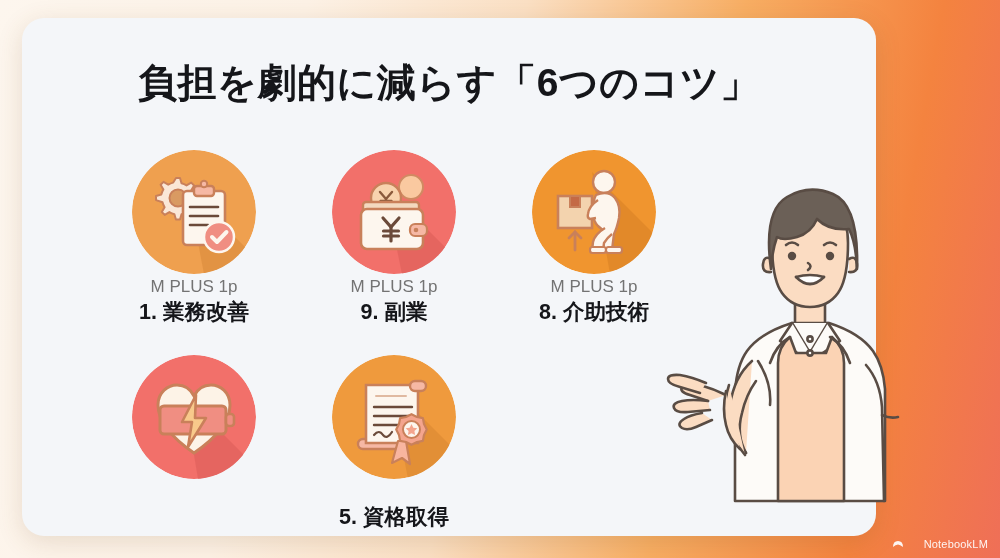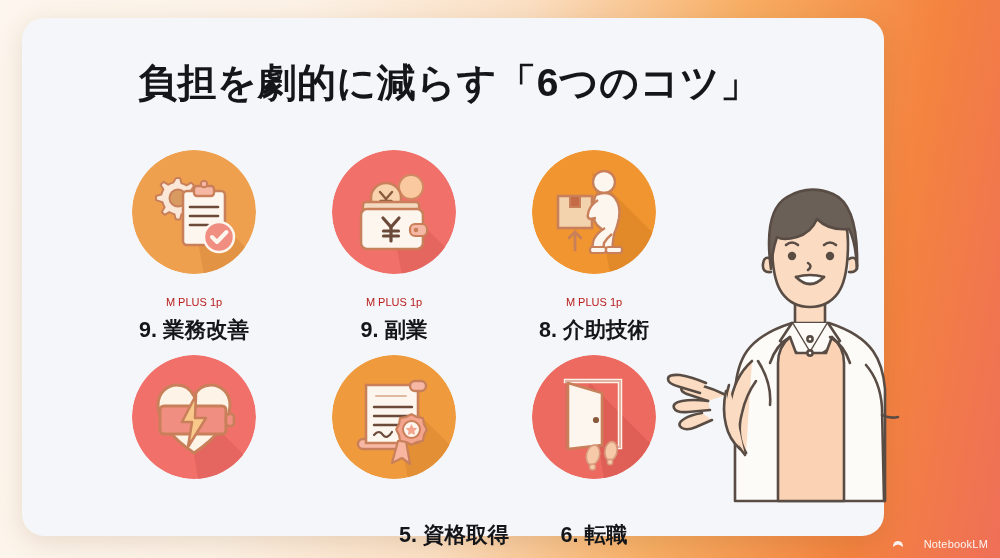--- a/index.html
+++ b/index.html
@@ -24,21 +24,20 @@
   
   #card {
     position: absolute;
     left: 22px;
     top: 18px;
     width: 854px;
     height: 518px;
     background: #f4f6f9;
     border-radius: 22px;
     box-shadow: 0 6px 26px rgba(120, 80, 40, 0.16);
-    padding-left: 8px;
   }
   #title {
     position: absolute;
     left: 0;
     top: 38px;
     width: 854px;
     text-align: center;
     font-size: 39px;
     font-weight: 700;
     color: #15161a;
@@ -54,42 +53,42 @@
   .circle {
     position: relative;
     width: 124px;
     height: 124px;
     border-radius: 50%;
     margin: 0 auto;
     overflow: hidden;
   }
   .circle svg { display: block; }
   .fontname {
-    font-size: 11px;
-    color: #b91c1c;
-    margin-top: 22px;
+    font-size: 17px;
+    color: #737373;
+    margin-top: 4px;
     line-height: 1.1;
     height: 16px;
   }
   .fontname.hidden { visibility: hidden; }
   .caption {
     font-size: 21.5px;
     font-weight: 700;
     color: #15161a;
     margin-top: 3px;
     white-space: nowrap;
   }
 
   
   #item-1 { left: 57px;  top: 132px; }
   #item-2 { left: 257px; top: 132px; }
   #item-3 { left: 457px; top: 132px; }
   
   #item-4 { left: 57px;  top: 337px; }
-  #item-5 { left: 257px; top: 337px; text-align: right; }
+  #item-5 { left: 257px; top: 337px; }
   #item-6 { left: 457px; top: 337px; }
 
   
   #person {
     position: absolute;
     left: 640px;
     top: 185px;
     width: 340px;
     height: 345px;
   }
@@ -135,21 +134,21 @@
             <line x1="58" y1="57" x2="86" y2="57"></line>
             <line x1="58" y1="66" x2="86" y2="66"></line>
             <line x1="58" y1="75" x2="76" y2="75"></line>
           </g>
 
           <circle cx="87" cy="87" r="15" fill="#f08e82" stroke="#fdf6ee" stroke-width="2.5"></circle>
           <path d="M80 87 l5 5 9.5-10" fill="none" stroke="#fdf6ee" stroke-width="4" stroke-linecap="round" stroke-linejoin="round"></path>
         </svg>
       </div>
       <div class="fontname">M PLUS 1p</div>
-      <div class="caption">9. 業務改善</div>
+      <div class="caption">1. 業務改善</div>
     </div>
 
     <div class="item" id="item-2">
       <div class="circle">
         <svg width="124" height="124" viewBox="0 0 124 124">
           <circle cx="62" cy="62" r="62" fill="#f2706a"></circle>
           <path d="M52 36 L124 108 L124 124 L70 124 Z" fill="#e0615c" opacity="0.75"></path>
 
           <circle cx="79" cy="37" r="12" fill="#fac9a0" stroke="#d08a62" stroke-width="2"></circle>
 
@@ -248,41 +247,20 @@
 
           <path d="M74 62 l5.5-2.8 5.5 2.8 5.9 1.1 1.1 5.9 2.8 5.5 -2.8 5.5 -1.1 5.9 -5.9 1.1 -5.5 2.8 -5.5-2.8 -5.9-1.1 -1.1-5.9 -2.8-5.5 2.8-5.5 1.1-5.9 Z" fill="#f4a58e" stroke="#c9805a" stroke-width="2.2" stroke-linejoin="round"></path>
           <circle cx="79.5" cy="74.5" r="8.5" fill="#fdf6ee" stroke="#c9805a" stroke-width="2"></circle>
           <path d="M79.5 69 l1.8 3.7 4 0.6 -2.9 2.8 0.7 4 -3.6-1.9 -3.6 1.9 0.7-4 -2.9-2.8 4-0.6 Z" fill="#f4a58e"></path>
         </svg>
       </div>
       <div class="fontname hidden"></div>
       <div class="caption">5. 資格取得</div>
     </div>
 
-    <div class="item" id="item-6">
-      <div class="circle">
-        <svg width="124" height="124" viewBox="0 0 124 124">
-          <circle cx="62" cy="62" r="62" fill="#ec6a60"></circle>
-          <path d="M56 26 L124 94 L124 124 L72 124 Z" fill="#da5c53" opacity="0.72"></path>
-
-          <path d="M34 26 L88 26 L88 92" fill="none" stroke="#fdf3e7" stroke-width="4.5" stroke-linecap="square"></path>
-          <rect x="34" y="26" width="54" height="66" fill="none" stroke="#c9705f" stroke-width="2" opacity="0.5"></rect>
-
-          <path d="M36 28 L70 38 L70 90 L36 94 Z" fill="#fdf6ee" stroke="#c9805a" stroke-width="2.6" stroke-linejoin="round"></path>
-          <circle cx="64" cy="65" r="3.1" fill="#8a5a3c"></circle>
-
-          <ellipse cx="61" cy="100" rx="6.5" ry="10" transform="rotate(14 61 100)" fill="#f6c9a8" stroke="#d89a7c" stroke-width="1.6"></ellipse>
-          <ellipse cx="60.5" cy="112" rx="3" ry="3" fill="#f6c9a8" stroke="#d89a7c" stroke-width="1.4"></ellipse>
-          <ellipse cx="79" cy="96" rx="6" ry="9.5" transform="rotate(10 79 96)" fill="#f6c9a8" stroke="#d89a7c" stroke-width="1.6"></ellipse>
-          <ellipse cx="78" cy="107" rx="2.7" ry="2.7" fill="#f6c9a8" stroke="#d89a7c" stroke-width="1.4"></ellipse>
-        </svg>
-      </div>
-      <div class="fontname hidden"></div>
-      <div class="caption">6. 転職</div>
-    </div>
 
   </div>
 
   <div id="person">
     <svg width="340" height="345" viewBox="0 0 340 345">
       <g stroke="#594c44" stroke-width="2.6" stroke-linejoin="round" stroke-linecap="round" fill="none">
 
         <path d="M155 110 l0 34 q14 10 30 0 l0-34" fill="#fbdcc2"></path>
 
         <path d="M152 138 q-32 10 -45 28 q-10 14 -12 40 l0 110 150 0 0-112 q-2-24 -12-38 q-13-18 -44-28 Z" fill="#fdfbf8"></path>

